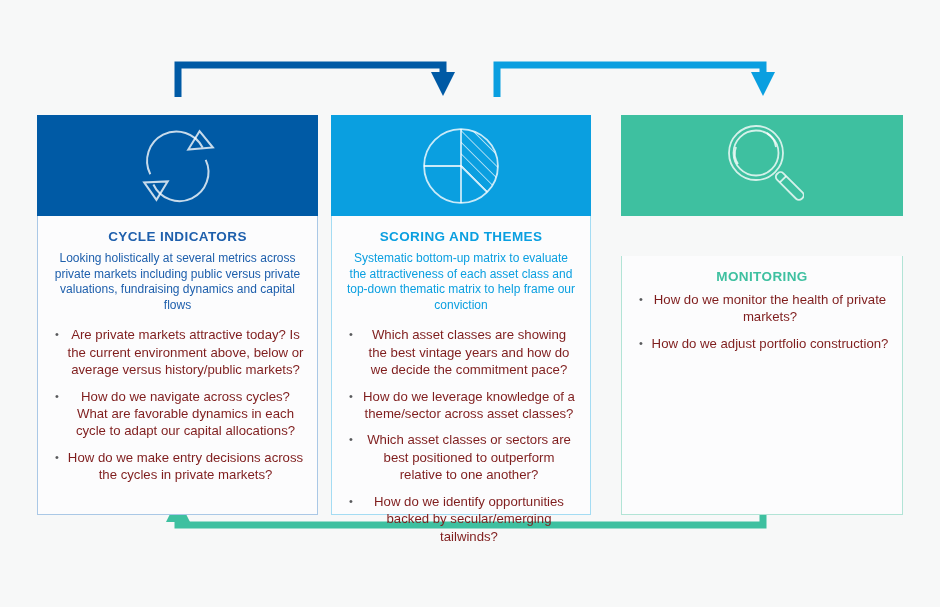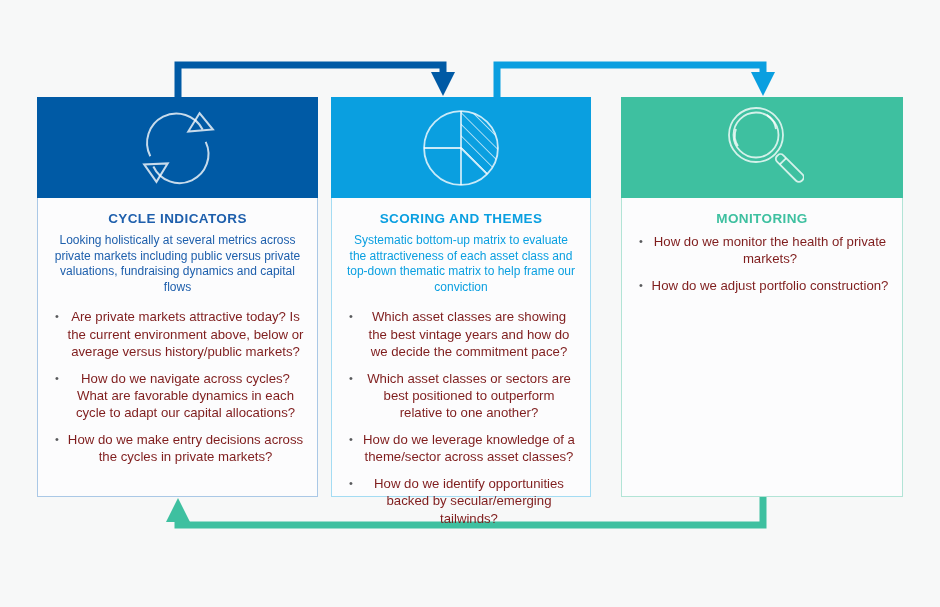--- a/index.html
+++ b/index.html
@@ -10,21 +10,21 @@
   }
   .arrows-svg { position:absolute; left:0; top:0; width:940px; height:607px; pointer-events:none; }
   .arrow-line { fill:none; stroke-width:7; }
   .arrow-dark  { stroke:#005aa5; }
   .arrow-light { stroke:#0a9fe0; }
   .arrow-teal  { stroke:#3ec0a0; }
   .head-dark   { fill:#005aa5; }
   .head-light  { fill:#0a9fe0; }
   .head-teal   { fill:#3ec0a0; }
 
-  .card { position:absolute; top:97px; height:400px; }
+  .card { position:absolute; top:115px; height:400px; }
   .card-header { height:101px; display:flex; align-items:center; justify-content:center; }
   .card-body {
     position:absolute; top:101px; left:0; right:0; bottom:0;
     background:#fcfcfd; border:1px solid #ccc; border-top:none;
     box-sizing:border-box; padding:13px 13px 0 13px; text-align:center;
   }
   .card-title { margin:0 0 7px 0; font-size:13.5px; font-weight:bold; letter-spacing:.4px; }
   .card-sub   { margin:0 0 13px 0; font-size:12px; line-height:1.3; }
   .bullets { list-style:none; margin:0; padding:0 0 0 4px; text-align:center;
              color:#7f1d1d; font-size:13.2px; line-height:1.32; }
@@ -32,21 +32,21 @@
   .bullets li::before { content:"\2022"; position:absolute; left:0; top:1px; font-size:11px; color:#58595b; }
 
   .c1 { left:37px;  width:281px; }
   .c2 { left:331px; width:260px; }
   .c3 { left:621px; width:282px; }
   .c1 .card-header { background:#005aa5; }
   .c2 .card-header { background:#0a9fe0; }
   .c3 .card-header { background:#3ec0a0; }
   .c1 .card-body { border-color:#aac8e6; }
   .c2 .card-body { border-color:#a4dcf3; }
-  .c3 .card-body { border-color:#b2e4d6; }
+  .c3 .card-body { border-color:#b2e4d6;margin-top:40px; }
   .c1 .card-title, .c1 .card-sub { color:#1e5fac; }
   .c2 .card-title, .c2 .card-sub { color:#0a9fe0; }
   .c3 .card-title, .c3 .card-sub { color:#3ec0a0; }
 
   .hdr-icon { display:block; }
   .hdr-icon * { vector-effect:non-scaling-stroke; }
 </style>
 </head>
 <body>
 
@@ -100,22 +100,22 @@
         <line x1="39" y1="3" x2="39" y2="75"></line>
         <line x1="3" y1="39" x2="39" y2="39"></line>
         <line x1="39" y1="39" x2="64.5" y2="64.4"></line>
       </svg>
     </div>
     <div class="card-body">
       <h3 class="card-title">SCORING AND THEMES</h3>
       <p class="card-sub">Systematic bottom-up matrix to evaluate the attractiveness of each asset class and top-down thematic matrix to help frame our conviction</p>
       <ul class="bullets">
         <li>Which asset classes are showing the best vintage years and how do we decide the commitment pace?</li>
+        <li>How do we leverage knowledge of a theme/sector across asset classes?</li>
         <li>Which asset classes or sectors are best positioned to outperform relative to one another?</li>
-        <li>How do we leverage knowledge of a theme/sector across asset classes?</li>
         <li>How do we identify opportunities backed by secular/emerging tailwinds?</li>
       </ul>
     </div>
   </div>
 
   <div class="card c3">
     <div class="card-header">
       <svg class="hdr-icon" width="84" height="92" viewBox="0 0 84 92" fill="none" stroke="#ffffff" stroke-opacity="0.78" stroke-width="1.8">
         <circle cx="36" cy="33" r="27"></circle>
         <circle cx="36" cy="33" r="22.5"></circle>

